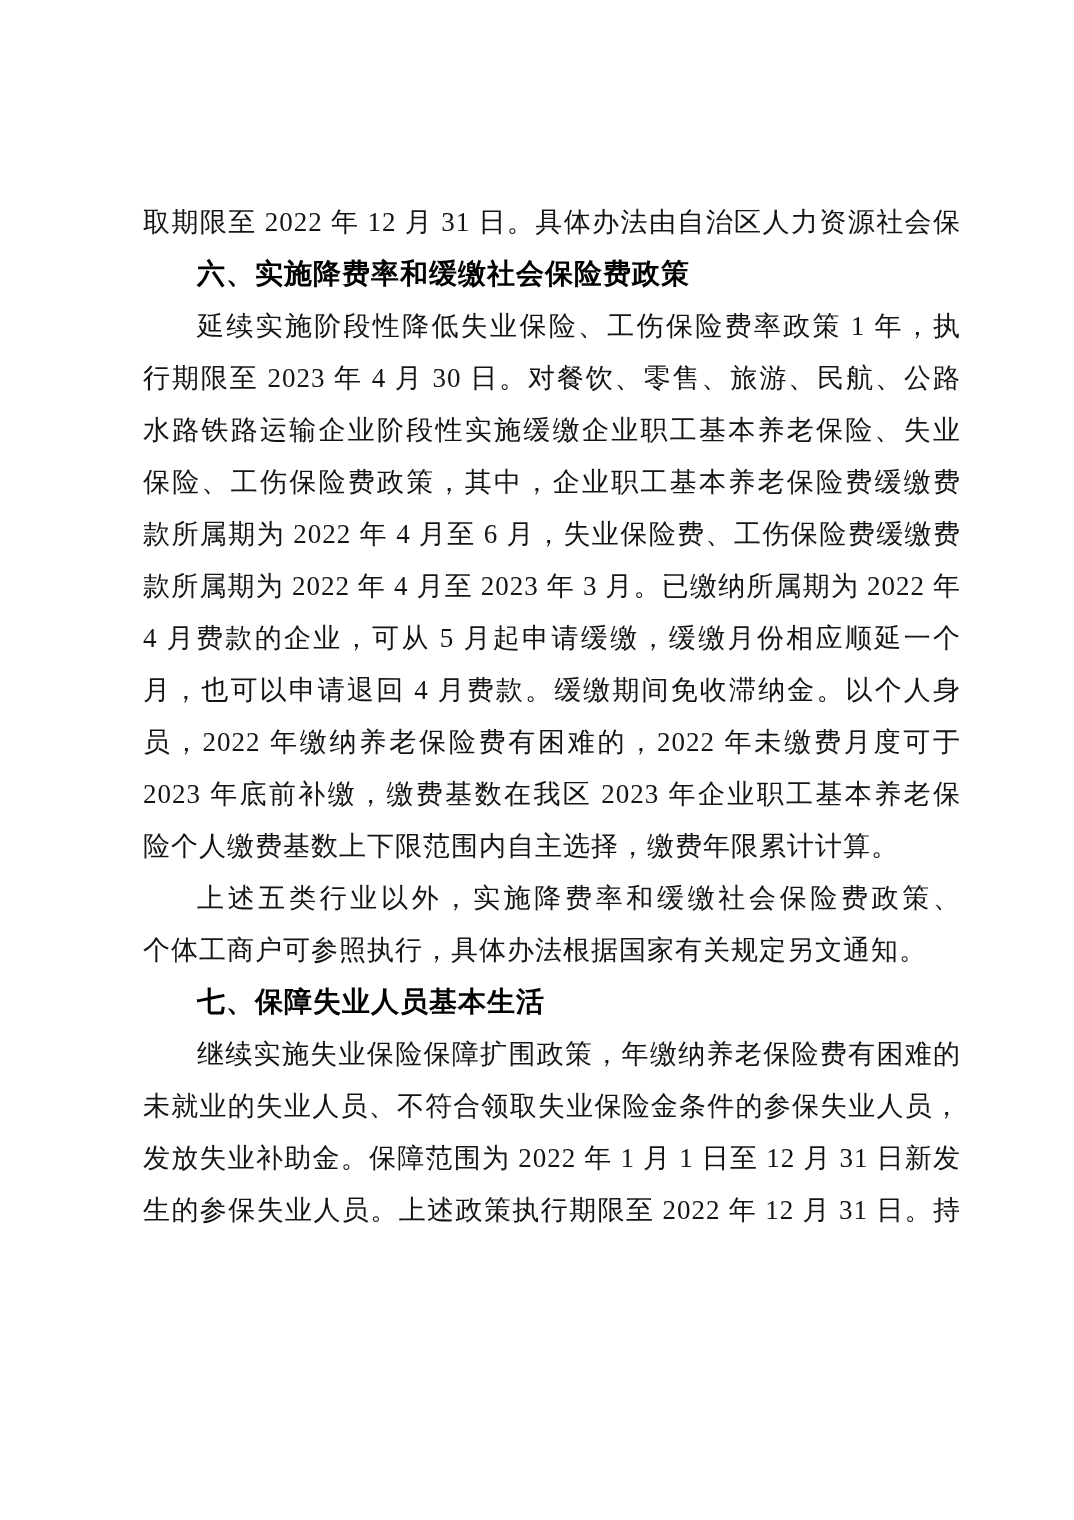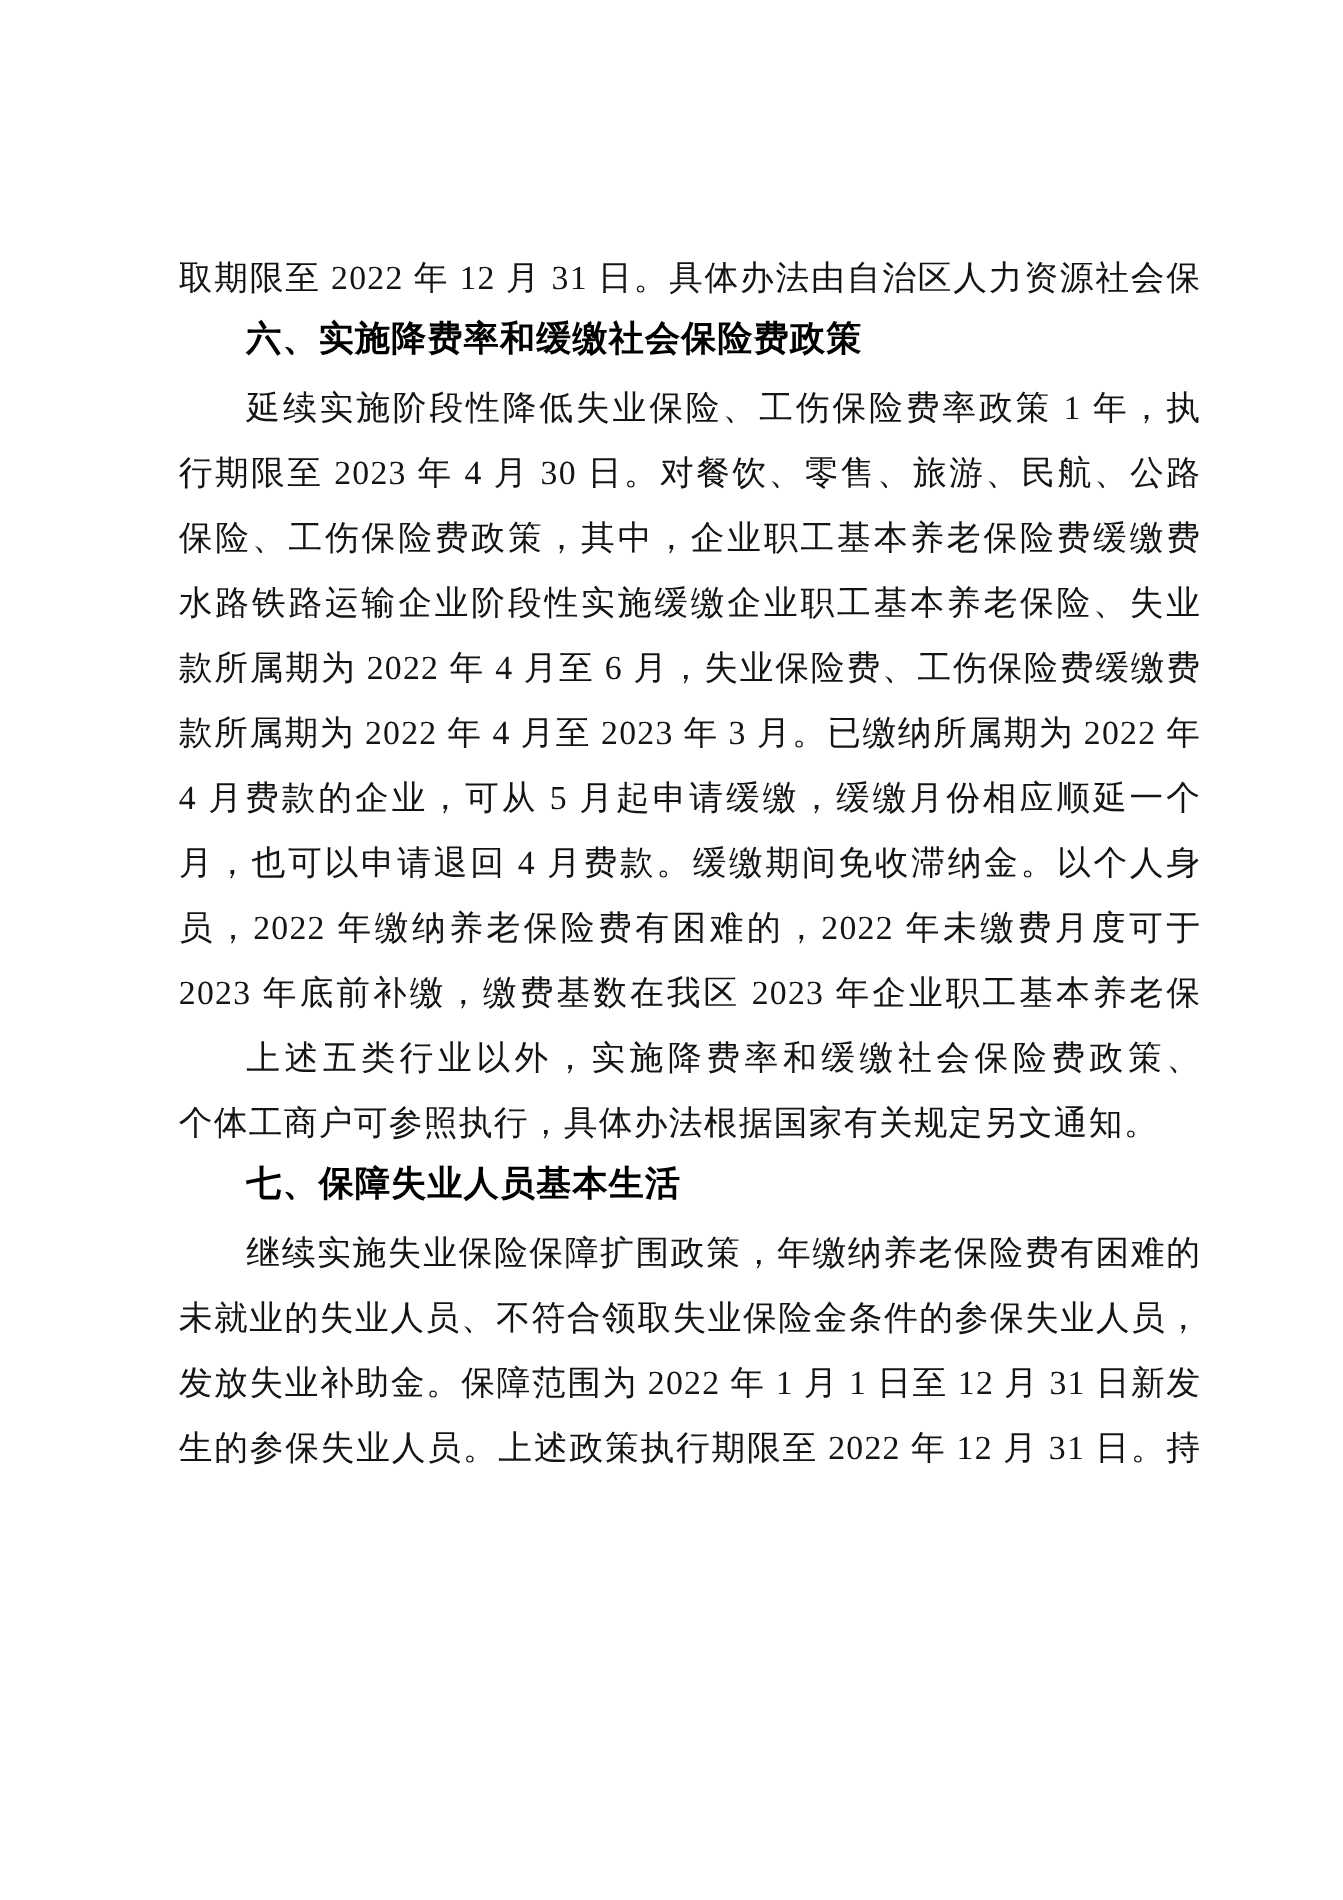--- a/index.html
+++ b/index.html
@@ -25,21 +25,21 @@
     line-height: 52px;
     height: 52px;
     letter-spacing: 1px;
     text-align: justify;
     text-align-last: justify;
     color: #141414;
   }
   .line.indent { text-indent: 54px; }
   .line.end { text-align-last: left; }
   .block.heading .line {
-    font-family: Liberation Mono, monospace;
+    font-family: Liberation Sans, sans-serif;
     font-weight: 700;
     font-size: 28px;
     color: #000000;
     text-align: left;
     text-align-last: left;
   }
   .page-footer {
     position: absolute;
     top: 1384px;
     right: 140px;
@@ -56,28 +56,29 @@
   <main class="doc-body">
       <div class="block paragraph">
         <div class="line">取期限至 2022 年 12 月 31 日。具体办法由自治区人力资源社会保</div>
       </div>
       <div class="block heading">
         <div class="line indent end">六、实施降费率和缓缴社会保险费政策</div>
       </div>
       <div class="block paragraph">
         <div class="line indent">延续实施阶段性降低失业保险、工伤保险费率政策 1 年，执</div>
         <div class="line">行期限至 2023 年 4 月 30 日。对餐饮、零售、旅游、民航、公路</div>
+        <div class="line">水路铁路运输企业阶段性实施缓缴企业职工基本养老保险、失业</div>
         <div class="line">保险、工伤保险费政策，其中，企业职工基本养老保险费缓缴费</div>
-        <div class="line">水路铁路运输企业阶段性实施缓缴企业职工基本养老保险、失业</div>
         <div class="line">款所属期为 2022 年 4 月至 6 月，失业保险费、工伤保险费缓缴费</div>
         <div class="line">款所属期为 2022 年 4 月至 2023 年 3 月。已缴纳所属期为 2022 年</div>
         <div class="line">4 月费款的企业，可从 5 月起申请缓缴，缓缴月份相应顺延一个</div>
         <div class="line">月，也可以申请退回 4 月费款。缓缴期间免收滞纳金。以个人身</div>
         <div class="line">员，2022 年缴纳养老保险费有困难的，2022 年未缴费月度可于</div>
         <div class="line">2023 年底前补缴，缴费基数在我区 2023 年企业职工基本养老保</div>
+        <div class="line end">险个人缴费基数上下限范围内自主选择，缴费年限累计计算。</div>
       </div>
       <div class="block paragraph">
         <div class="line indent">上述五类行业以外，实施降费率和缓缴社会保险费政策、</div>
         <div class="line end">个体工商户可参照执行，具体办法根据国家有关规定另文通知。</div>
       </div>
       <div class="block heading">
         <div class="line indent end">七、保障失业人员基本生活</div>
       </div>
       <div class="block paragraph">
         <div class="line indent">继续实施失业保险保障扩围政策，年缴纳养老保险费有困难的</div>

